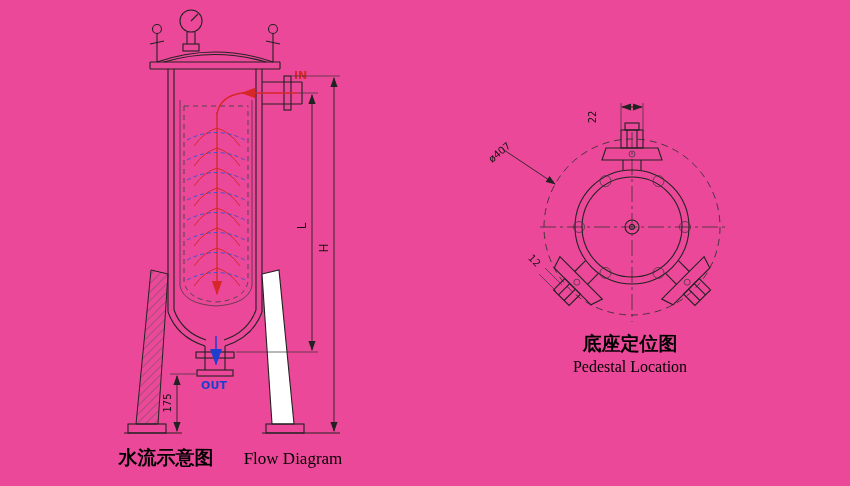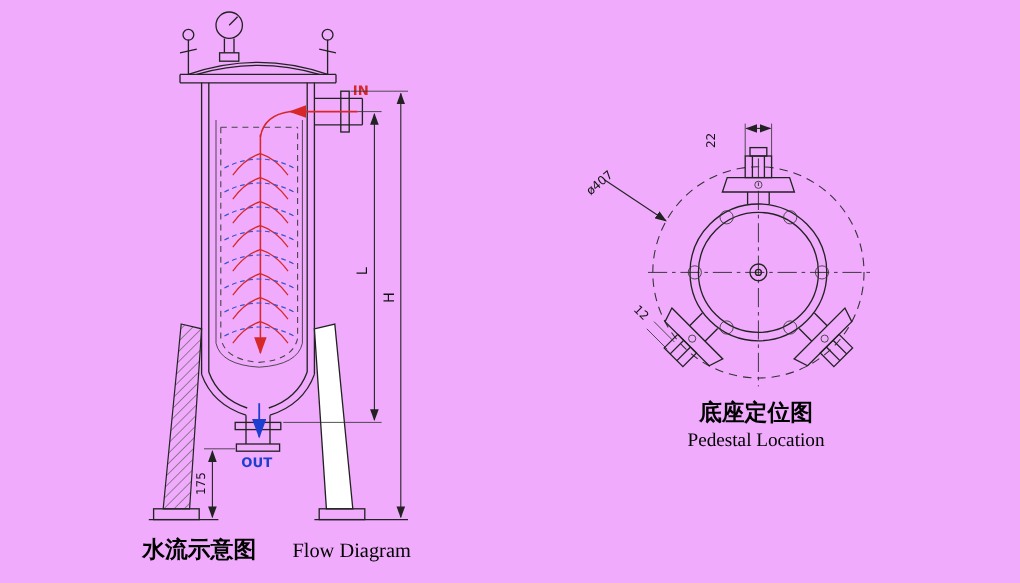--- a/index.html
+++ b/index.html
@@ -1,16 +1,16 @@
 <!DOCTYPE html>
 <html><head>
 <meta charset="utf-8">
 <style>
   html,body{margin:0;padding:0;background:#fff;}
-  #stage{position:relative;width:850px;height:486px;background:#f0abfc;overflow:hidden;
+  #stage{position:relative;width:850px;height:486px;background:#ec4899;overflow:hidden;
          font-family:"Liberation Sans",sans-serif;}
   svg{display:block;}
   .ln{stroke:#222;fill:none;stroke-width:1.1;}
   .thin{stroke:#333;fill:none;stroke-width:0.7;}
   .dsh{stroke:#444;fill:none;stroke-width:0.9;stroke-dasharray:5 4;}
   .dsh2{stroke:#333;fill:none;stroke-width:0.9;stroke-dasharray:7 5;}
   .cl{stroke:#333;fill:none;stroke-width:0.8;stroke-dasharray:16 4 3 4;}
   .redln{stroke:#d62828;fill:none;stroke-width:1.3;}
   .redthin{stroke:#d62828;fill:none;stroke-width:1;}
   .blualine{stroke:#1d3fd0;fill:none;stroke-width:1.5;}

